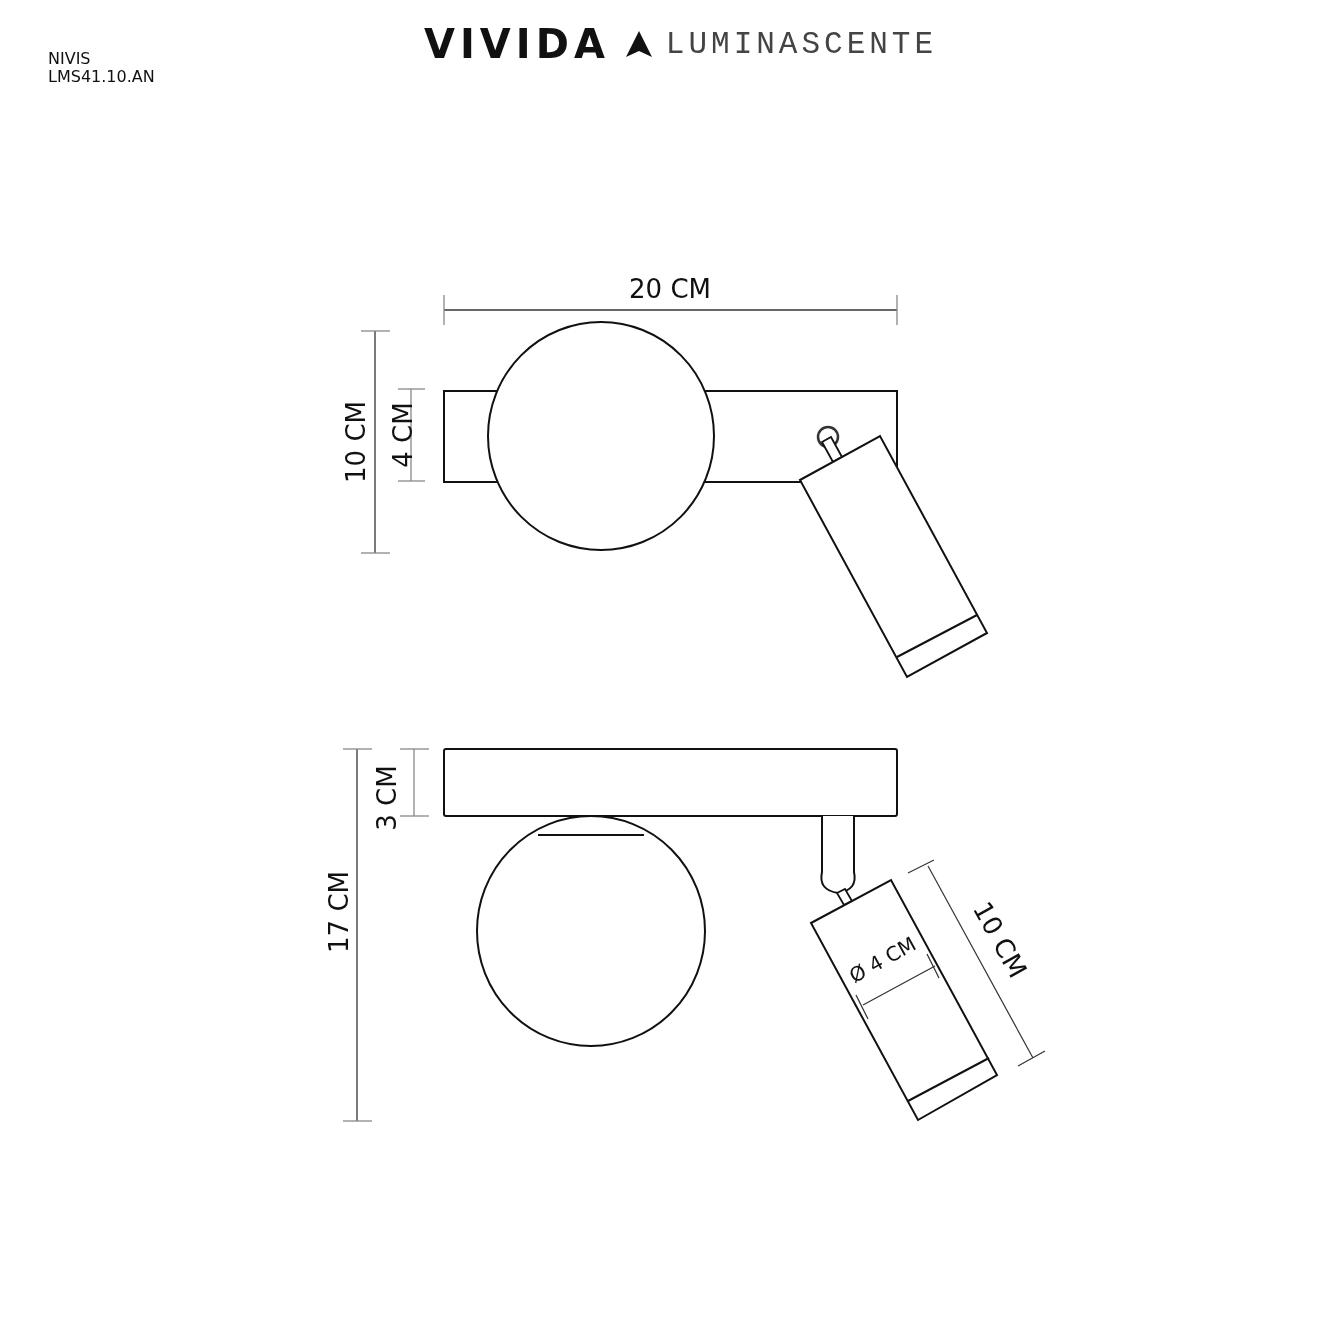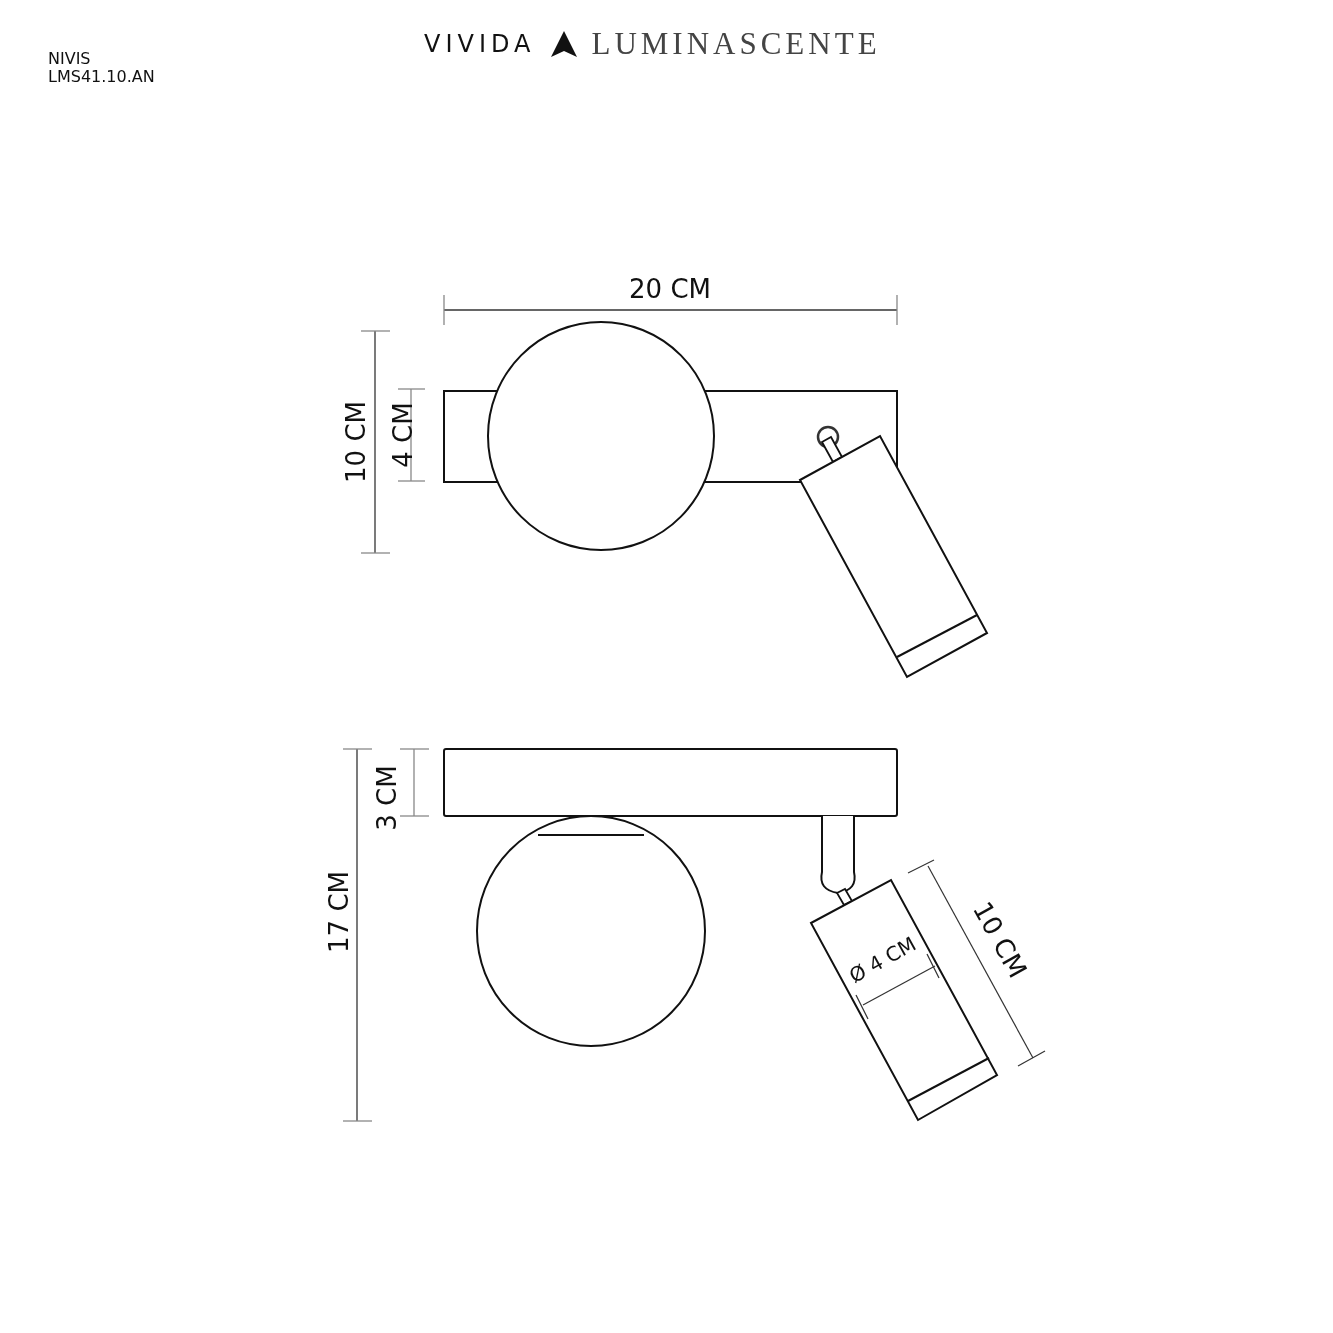--- a/index.html
+++ b/index.html
@@ -1,21 +1,21 @@
 <!DOCTYPE html>
 <html><head>
 <meta charset="utf-8">
 <style>
   html, body { margin:0; padding:0; background:#ffffff; }
   body { width:1333px; height:1333px; position:relative; overflow:hidden; font-family:"DejaVu Sans", sans-serif; color:#111; }
   .product { position:absolute; left:48px; top:50px; font-size:16px; line-height:18px; color:#111; }
   .brand { position:absolute; left:424px; top:24px; height:40px; display:flex; align-items:center; }
-  .brand-vivida { font-size:24px; font-weight:normal; letter-spacing:5px; color:#111; }
+  .brand-vivida { font-size:40px; font-weight:bold; letter-spacing:5px; color:#111; }
   .brand-sep { width:30px; height:30px; margin:0 12px 0 14px; }
-  .brand-lum { font-size:31px; font-weight:200; letter-spacing:4px; color:#444; font-family:Liberation Serif, serif; }
+  .brand-lum { font-size:31px; font-weight:200; letter-spacing:4px; color:#444; font-family:Liberation Mono, monospace; }
   svg.drawing { position:absolute; left:0; top:0; }
   .dim { font-family:"DejaVu Sans", sans-serif; font-size:26px; fill:#111; }
   .dim-sm { font-family:"DejaVu Sans", sans-serif; font-size:20px; fill:#111; }
 </style>
 </head>
 <body>
 
 <div class="product">
   <div>NIVIS</div>
   <div>LMS41.10.AN</div>

